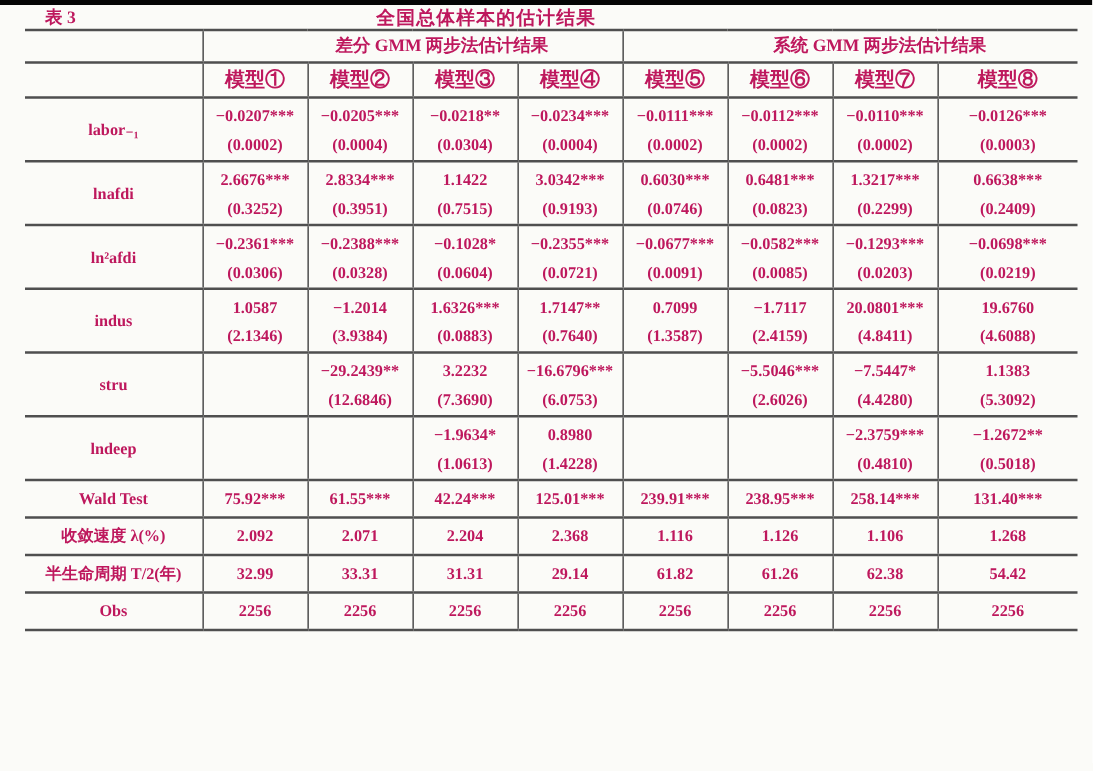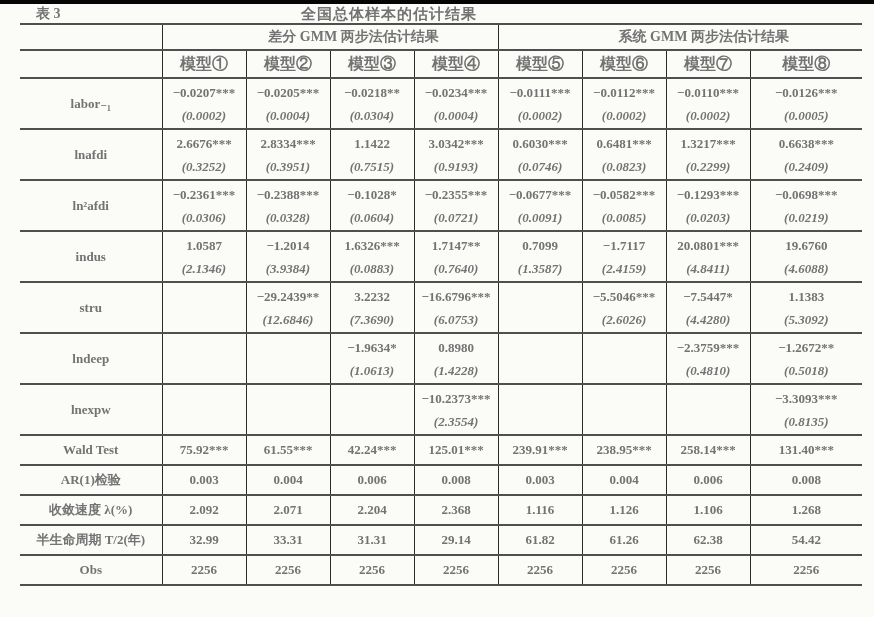--- a/index.html
+++ b/index.html
@@ -6,21 +6,21 @@
     margin: 0;
     padding: 0;
     background: #ffffff;
   }
   .page {
     position: relative;
     width: 874px;
     height: 617px;
     background: #fbfbf8;
     font-family: "Liberation Serif", "DejaVu Serif", serif;
-    color: #737373;
+    color: #be185d;
     overflow: hidden;
   }
   .top-bar {
     position: absolute;
     top: 0; left: 0;
     width: 874px;
     height: 4px;
     background: #050505;
   }
   .caption-row {
@@ -69,21 +69,21 @@
   table.results tr:last-child td {
     border-bottom: 2px solid #4f4f4f;
   }
   tr.group-row th { height: 24px; font-size: 14px; border-left: none; padding-left: 47px; }
   tr.group-row th.grp { border-left: 1px solid #2b2b2b; }
   tr.model-row th { height: 26px; font-size: 16px; }
   tr.coef-row td { height: 49px; font-size: 13px; }
   tr.stat-row td { height: 28px; font-size: 13px; }
   td.rowlabel, th.rowlabel { font-size: 14px; }
   .coef-line { line-height: 24px; }
-  .se-line { line-height: 22px; font-style: italic; }
+  .se-line { line-height: 22px; }
 </style>
 </head>
 <body>
 
 <div class="page">
   <div class="top-bar"></div>
   <div class="caption-row">
     <span class="table-label">表 3</span>
     <span class="page-title">全国总体样本的估计结果</span>
   </div>
@@ -144,21 +144,21 @@
           <td>
             <div class="coef-line">−0.0112***</div>
             <div class="se-line">(0.0002)</div>
           </td>
           <td>
             <div class="coef-line">−0.0110***</div>
             <div class="se-line">(0.0002)</div>
           </td>
           <td>
             <div class="coef-line">−0.0126***</div>
-            <div class="se-line">(0.0005)</div>
+            <div class="se-line">(0.0003)</div>
           </td>
         </tr>
         <tr class="coef-row">
           <td class="rowlabel">lnafdi</td>
           <td>
             <div class="coef-line">2.6676***</div>
             <div class="se-line">(0.3252)</div>
           </td>
           <td>
             <div class="coef-line">2.8334***</div>
@@ -302,62 +302,34 @@
           </td>
           <td></td>
           <td></td>
           <td>
             <div class="coef-line">−2.3759***</div>
             <div class="se-line">(0.4810)</div>
           </td>
           <td>
             <div class="coef-line">−1.2672**</div>
             <div class="se-line">(0.5018)</div>
-          </td>
-        </tr>
-        <tr class="coef-row">
-          <td class="rowlabel">lnexpw</td>
-          <td></td>
-          <td></td>
-          <td></td>
-          <td>
-            <div class="coef-line">−10.2373***</div>
-            <div class="se-line">(2.3554)</div>
-          </td>
-          <td></td>
-          <td></td>
-          <td></td>
-          <td>
-            <div class="coef-line">−3.3093***</div>
-            <div class="se-line">(0.8135)</div>
           </td>
         </tr>
         <tr class="stat-row">
           <td class="rowlabel">Wald Test</td>
           <td>75.92***</td>
           <td>61.55***</td>
           <td>42.24***</td>
           <td>125.01***</td>
           <td>239.91***</td>
           <td>238.95***</td>
           <td>258.14***</td>
           <td>131.40***</td>
         </tr>
         <tr class="stat-row">
-          <td class="rowlabel">AR(1)检验</td>
-          <td>0.003</td>
-          <td>0.004</td>
-          <td>0.006</td>
-          <td>0.008</td>
-          <td>0.003</td>
-          <td>0.004</td>
-          <td>0.006</td>
-          <td>0.008</td>
-        </tr>
-        <tr class="stat-row">
           <td class="rowlabel">收敛速度 λ(%)</td>
           <td>2.092</td>
           <td>2.071</td>
           <td>2.204</td>
           <td>2.368</td>
           <td>1.116</td>
           <td>1.126</td>
           <td>1.106</td>
           <td>1.268</td>
         </tr>

